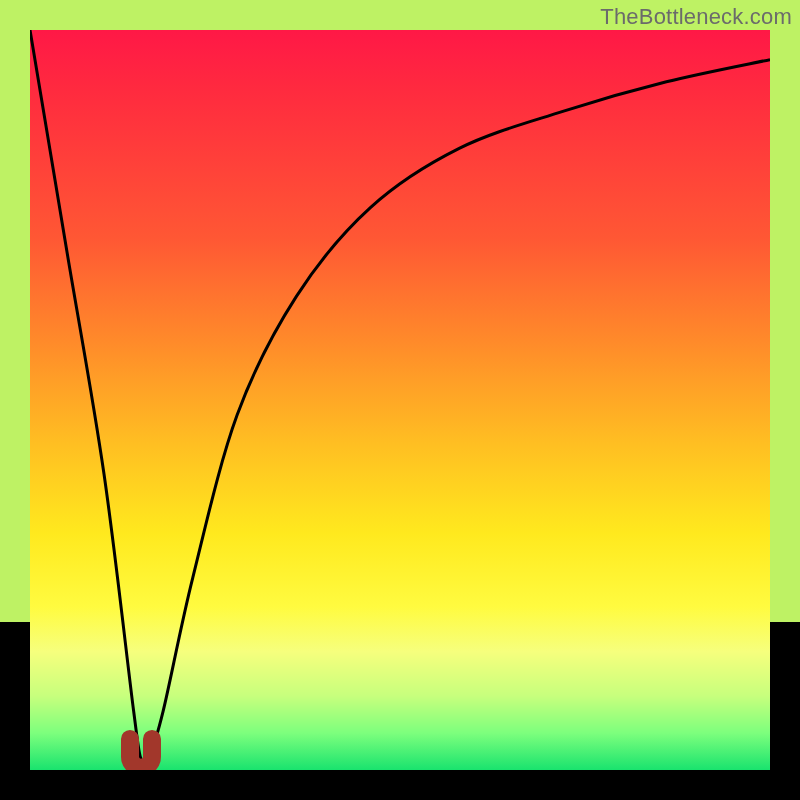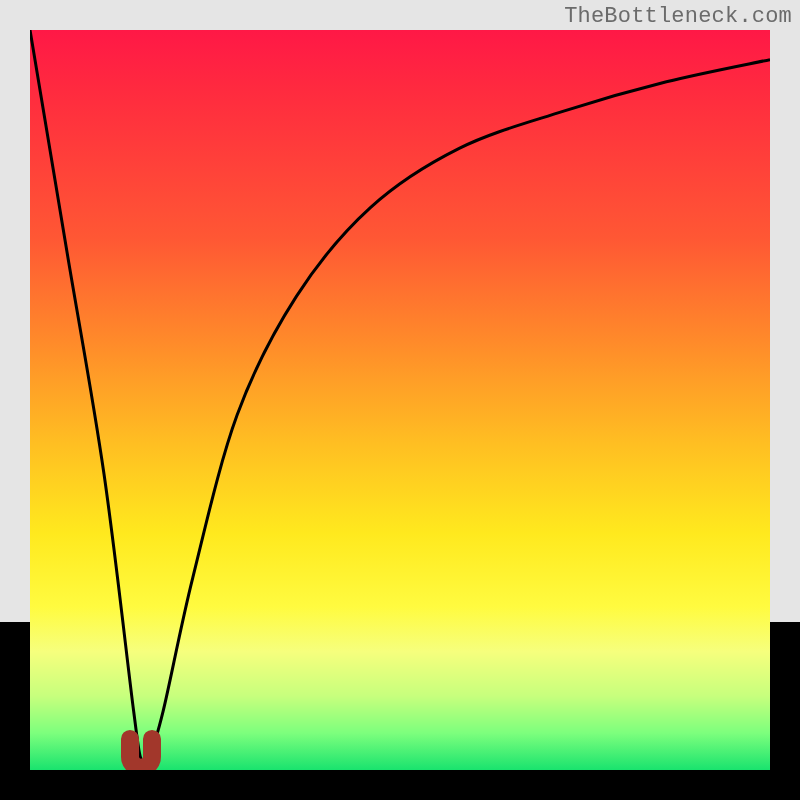--- a/index.html
+++ b/index.html
@@ -8,22 +8,21 @@
     width: 800px;
     height: 800px;
     overflow: hidden;
     background: #000;
     font-family: Arial, Helvetica, sans-serif;
   }
   .frame {
     position: relative;
     width: 800px;
     height: 622px;
-    background: #e5e5e5;
-    font-family: Liberation Mono, monospace;
+    background: #bef264;
   }
   .plot {
     position: absolute;
     left: 30px;
     top: 30px;
     width: 740px;
     height: 740px;
     overflow: hidden;
   }
   

